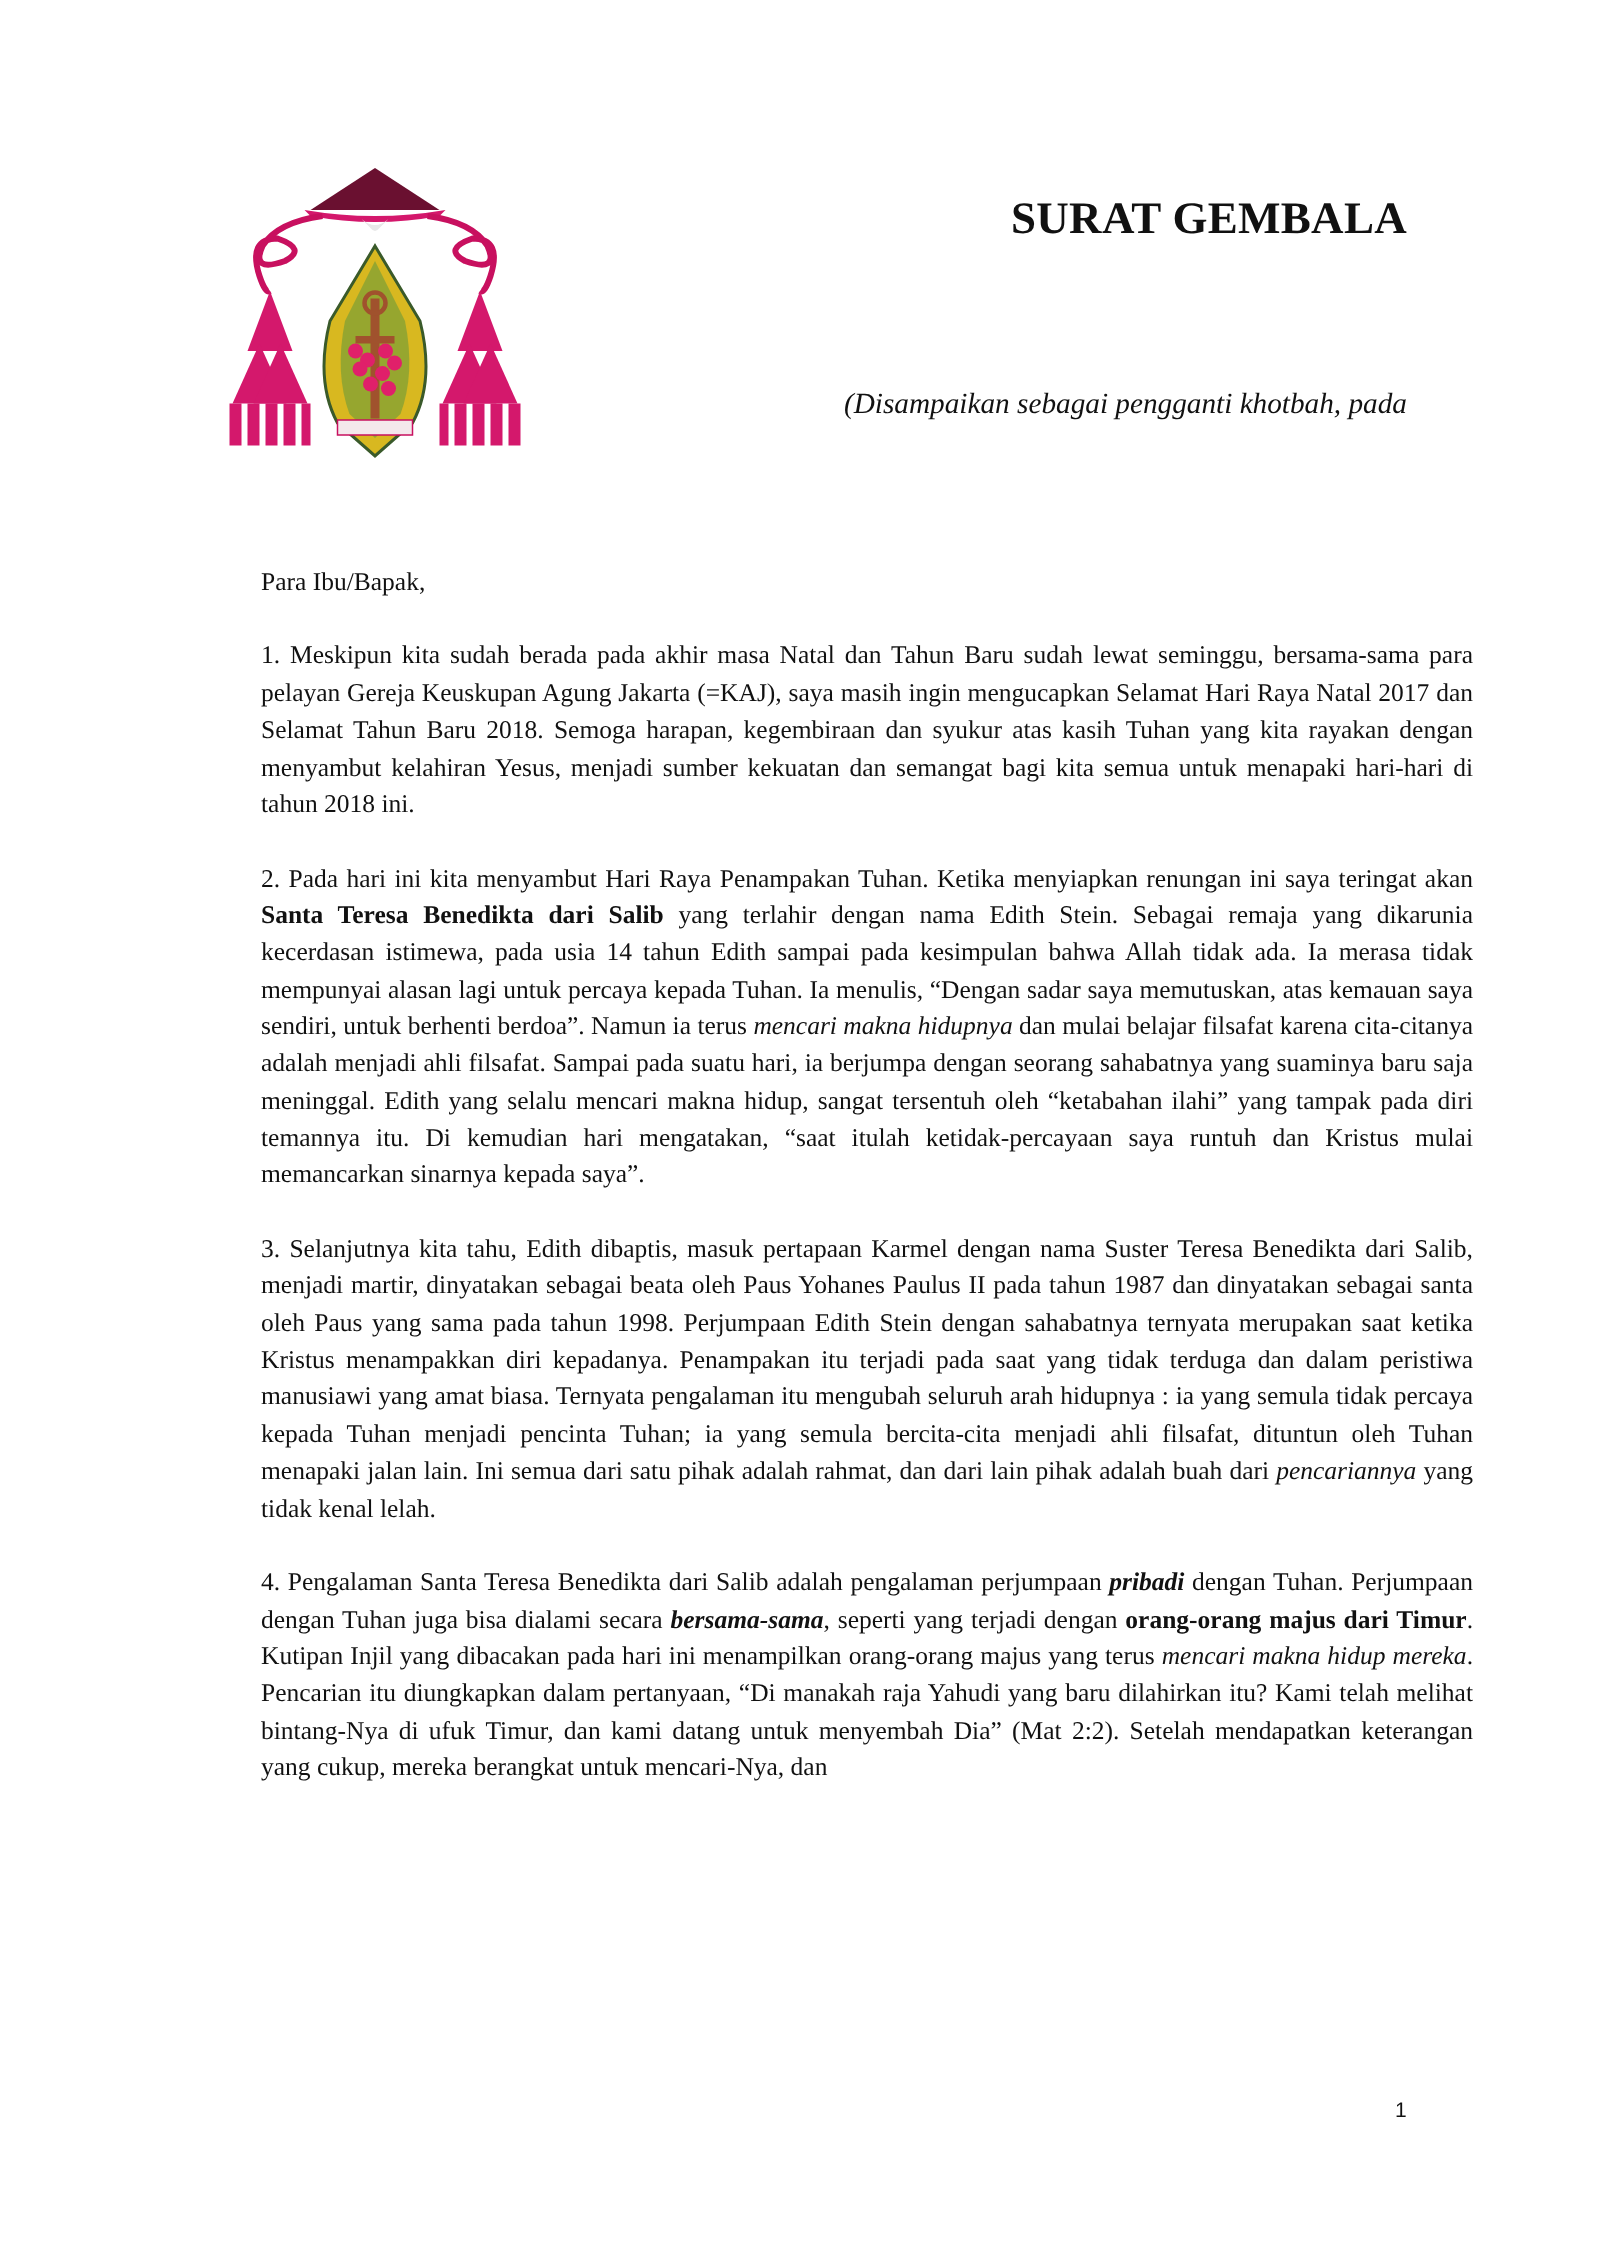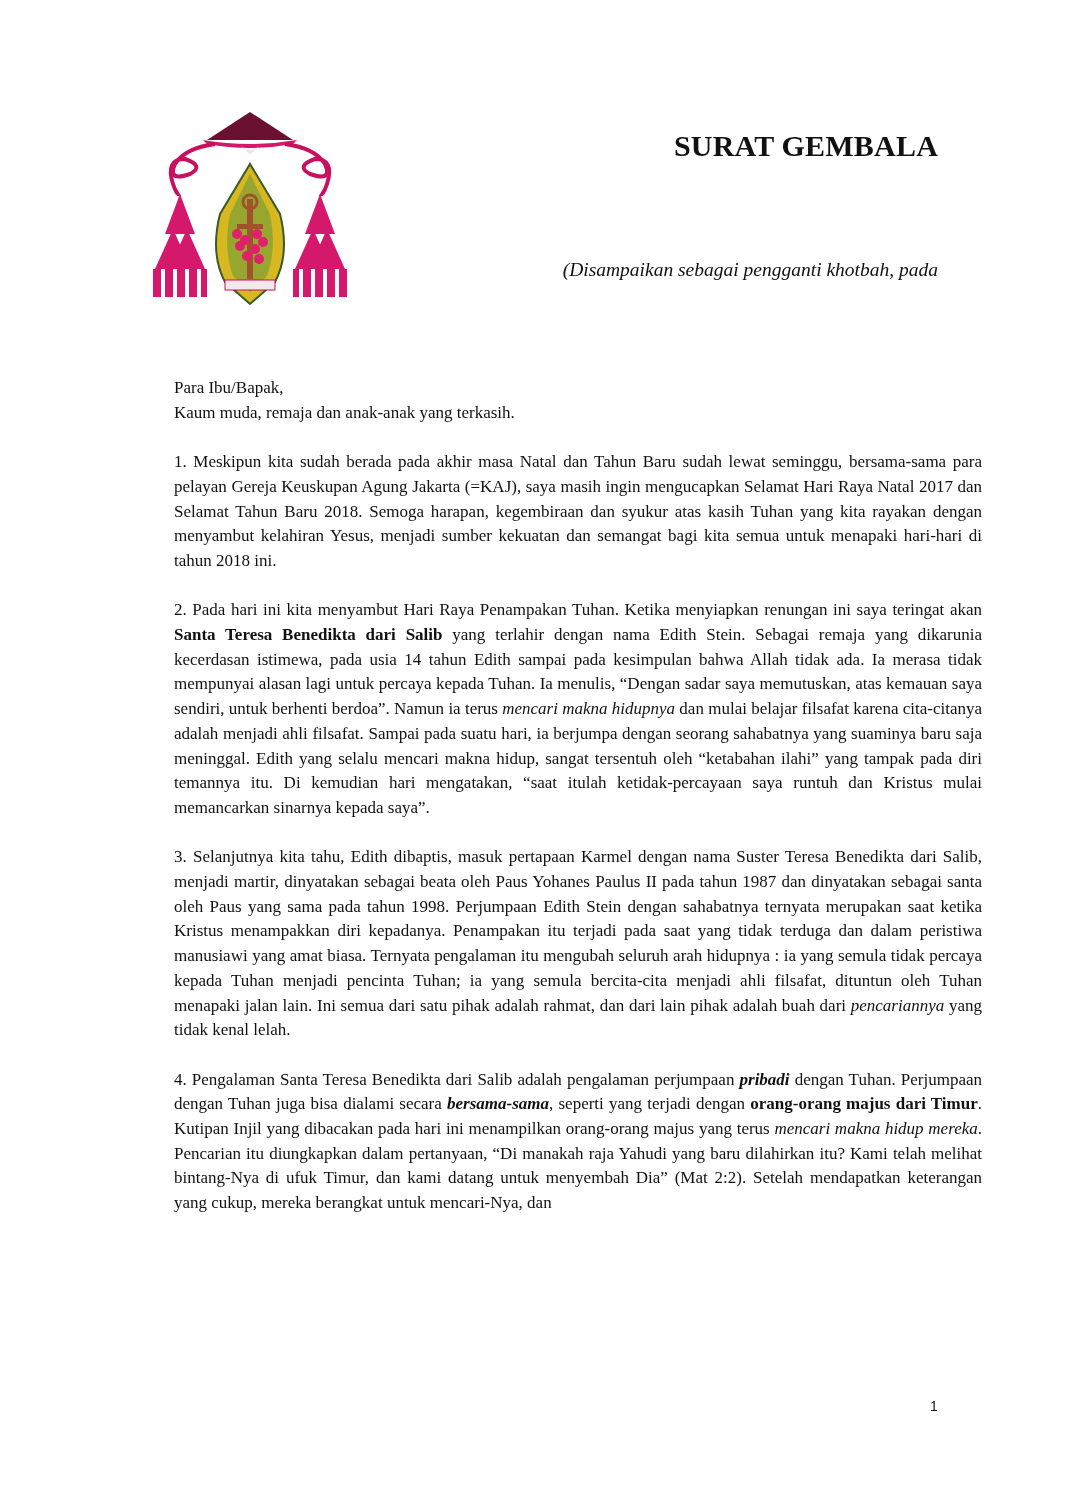--- a/index.html
+++ b/index.html
@@ -78,21 +78,20 @@
   <div class="title-line">SURAT GEMBALA</div>
 </div>
 
 <div class="subtitle-block">
   <div>(Disampaikan sebagai pengganti khotbah, pada</div>
 </div>
 
 <div class="body">
   <div>
     <span class="greeting-line">Para Ibu/Bapak,</span>
-    <span class="greeting-line">Kaum muda, remaja dan anak-anak yang terkasih.</span>
   </div>
   <div id="paras">
       <p class="para" style="margin: 24.7px 0px 0px;"><span>1. Meskipun kita sudah berada pada akhir masa Natal dan Tahun Baru sudah lewat seminggu, bersama-sama para pelayan Gereja Keuskupan Agung Jakarta (=KAJ), saya masih ingin mengucapkan Selamat Hari Raya Natal 2017 dan Selamat Tahun Baru 2018. Semoga harapan, kegembiraan dan syukur atas kasih Tuhan yang kita rayakan dengan menyambut kelahiran Yesus, menjadi sumber kekuatan dan semangat bagi kita semua untuk menapaki hari-hari di tahun 2018 ini.</span></p>
       <p class="para" style="margin: 24.7px 0px 0px;"><span>2. Pada hari ini kita menyambut Hari Raya Penampakan Tuhan. Ketika menyiapkan renungan ini saya teringat akan </span><b>Santa Teresa Benedikta dari Salib</b><span> yang terlahir dengan nama Edith Stein. Sebagai remaja yang dikarunia kecerdasan istimewa, pada usia 14 tahun Edith sampai pada kesimpulan bahwa Allah tidak ada. Ia merasa tidak mempunyai alasan lagi untuk percaya kepada Tuhan. Ia menulis, “Dengan sadar saya memutuskan, atas kemauan saya sendiri, untuk berhenti berdoa”. Namun ia terus </span><i>mencari makna hidupnya</i><span> dan mulai belajar filsafat karena cita-citanya adalah menjadi ahli filsafat. Sampai pada suatu hari, ia berjumpa dengan seorang sahabatnya yang suaminya baru saja meninggal. Edith yang selalu mencari makna hidup, sangat tersentuh oleh “ketabahan ilahi” yang tampak pada diri temannya itu. Di kemudian hari mengatakan, “saat itulah ketidak-percayaan saya runtuh dan Kristus mulai memancarkan sinarnya kepada saya”.</span></p>
       <p class="para" style="margin: 24.7px 0px 0px;"><span>3. Selanjutnya kita tahu, Edith dibaptis, masuk pertapaan Karmel dengan nama Suster Teresa Benedikta dari Salib, menjadi martir, dinyatakan sebagai beata oleh Paus Yohanes Paulus II pada tahun 1987 dan dinyatakan sebagai santa oleh Paus yang sama pada tahun 1998. Perjumpaan Edith Stein dengan sahabatnya ternyata merupakan saat ketika Kristus menampakkan diri kepadanya. Penampakan itu terjadi pada saat yang tidak terduga dan dalam peristiwa manusiawi yang amat biasa. Ternyata pengalaman itu mengubah seluruh arah hidupnya : ia yang semula tidak percaya kepada Tuhan menjadi pencinta Tuhan; ia yang semula bercita-cita menjadi ahli filsafat, dituntun oleh Tuhan menapaki jalan lain. Ini semua dari satu pihak adalah rahmat, dan dari lain pihak adalah buah dari </span><i>pencariannya</i><span> yang tidak kenal lelah.</span></p>
       <p class="para" style="margin: 24.7px 0px 0px;"><span>4. Pengalaman Santa Teresa Benedikta dari Salib adalah pengalaman perjumpaan </span><b style="font-style: italic;">pribadi</b><span> dengan Tuhan. Perjumpaan dengan Tuhan juga bisa dialami secara </span><b style="font-style: italic;">bersama-sama</b><span>, seperti yang terjadi dengan </span><b>orang-orang majus dari Timur</b><span>. Kutipan Injil yang dibacakan pada hari ini menampilkan orang-orang majus yang terus </span><i>mencari makna hidup mereka</i><span>. Pencarian itu diungkapkan dalam pertanyaan, “Di manakah raja Yahudi yang baru dilahirkan itu? Kami telah melihat bintang-Nya di ufuk Timur, dan kami datang untuk menyembah Dia” (Mat 2:2). Setelah mendapatkan keterangan yang cukup, mereka berangkat untuk mencari-Nya, dan</span></p>
     </div>
 </div>
 
 <div class="page-num">1</div>

